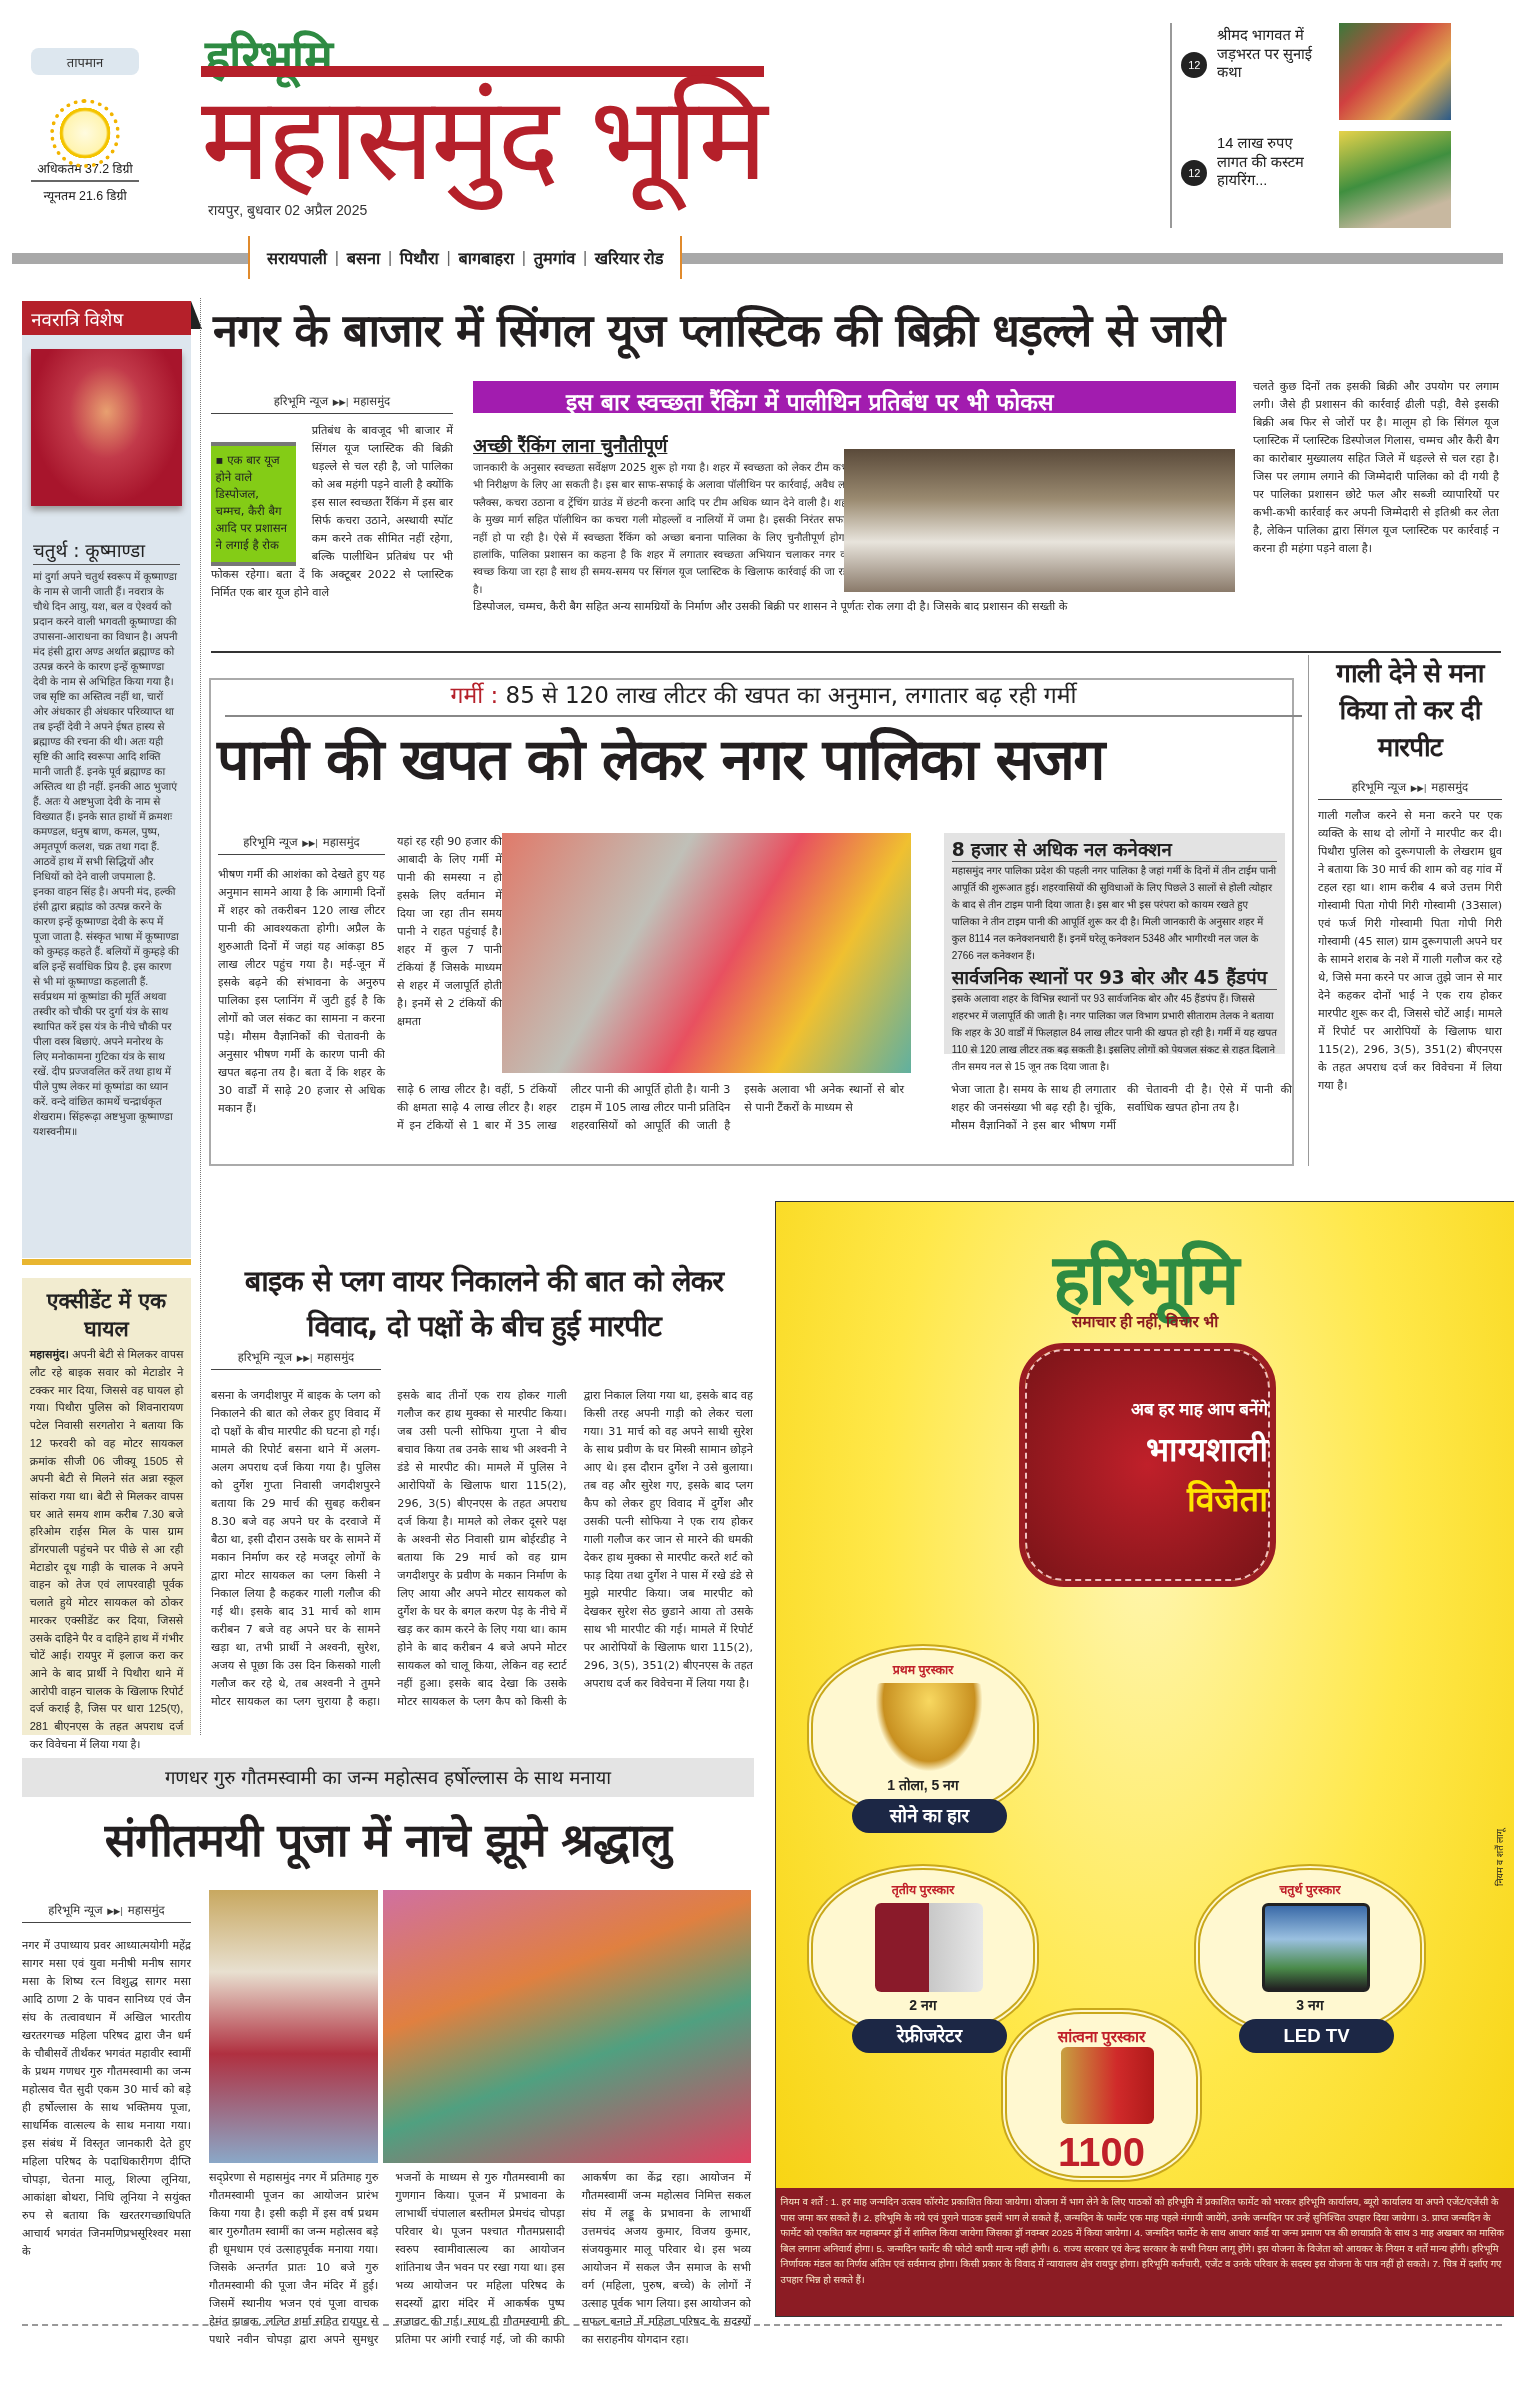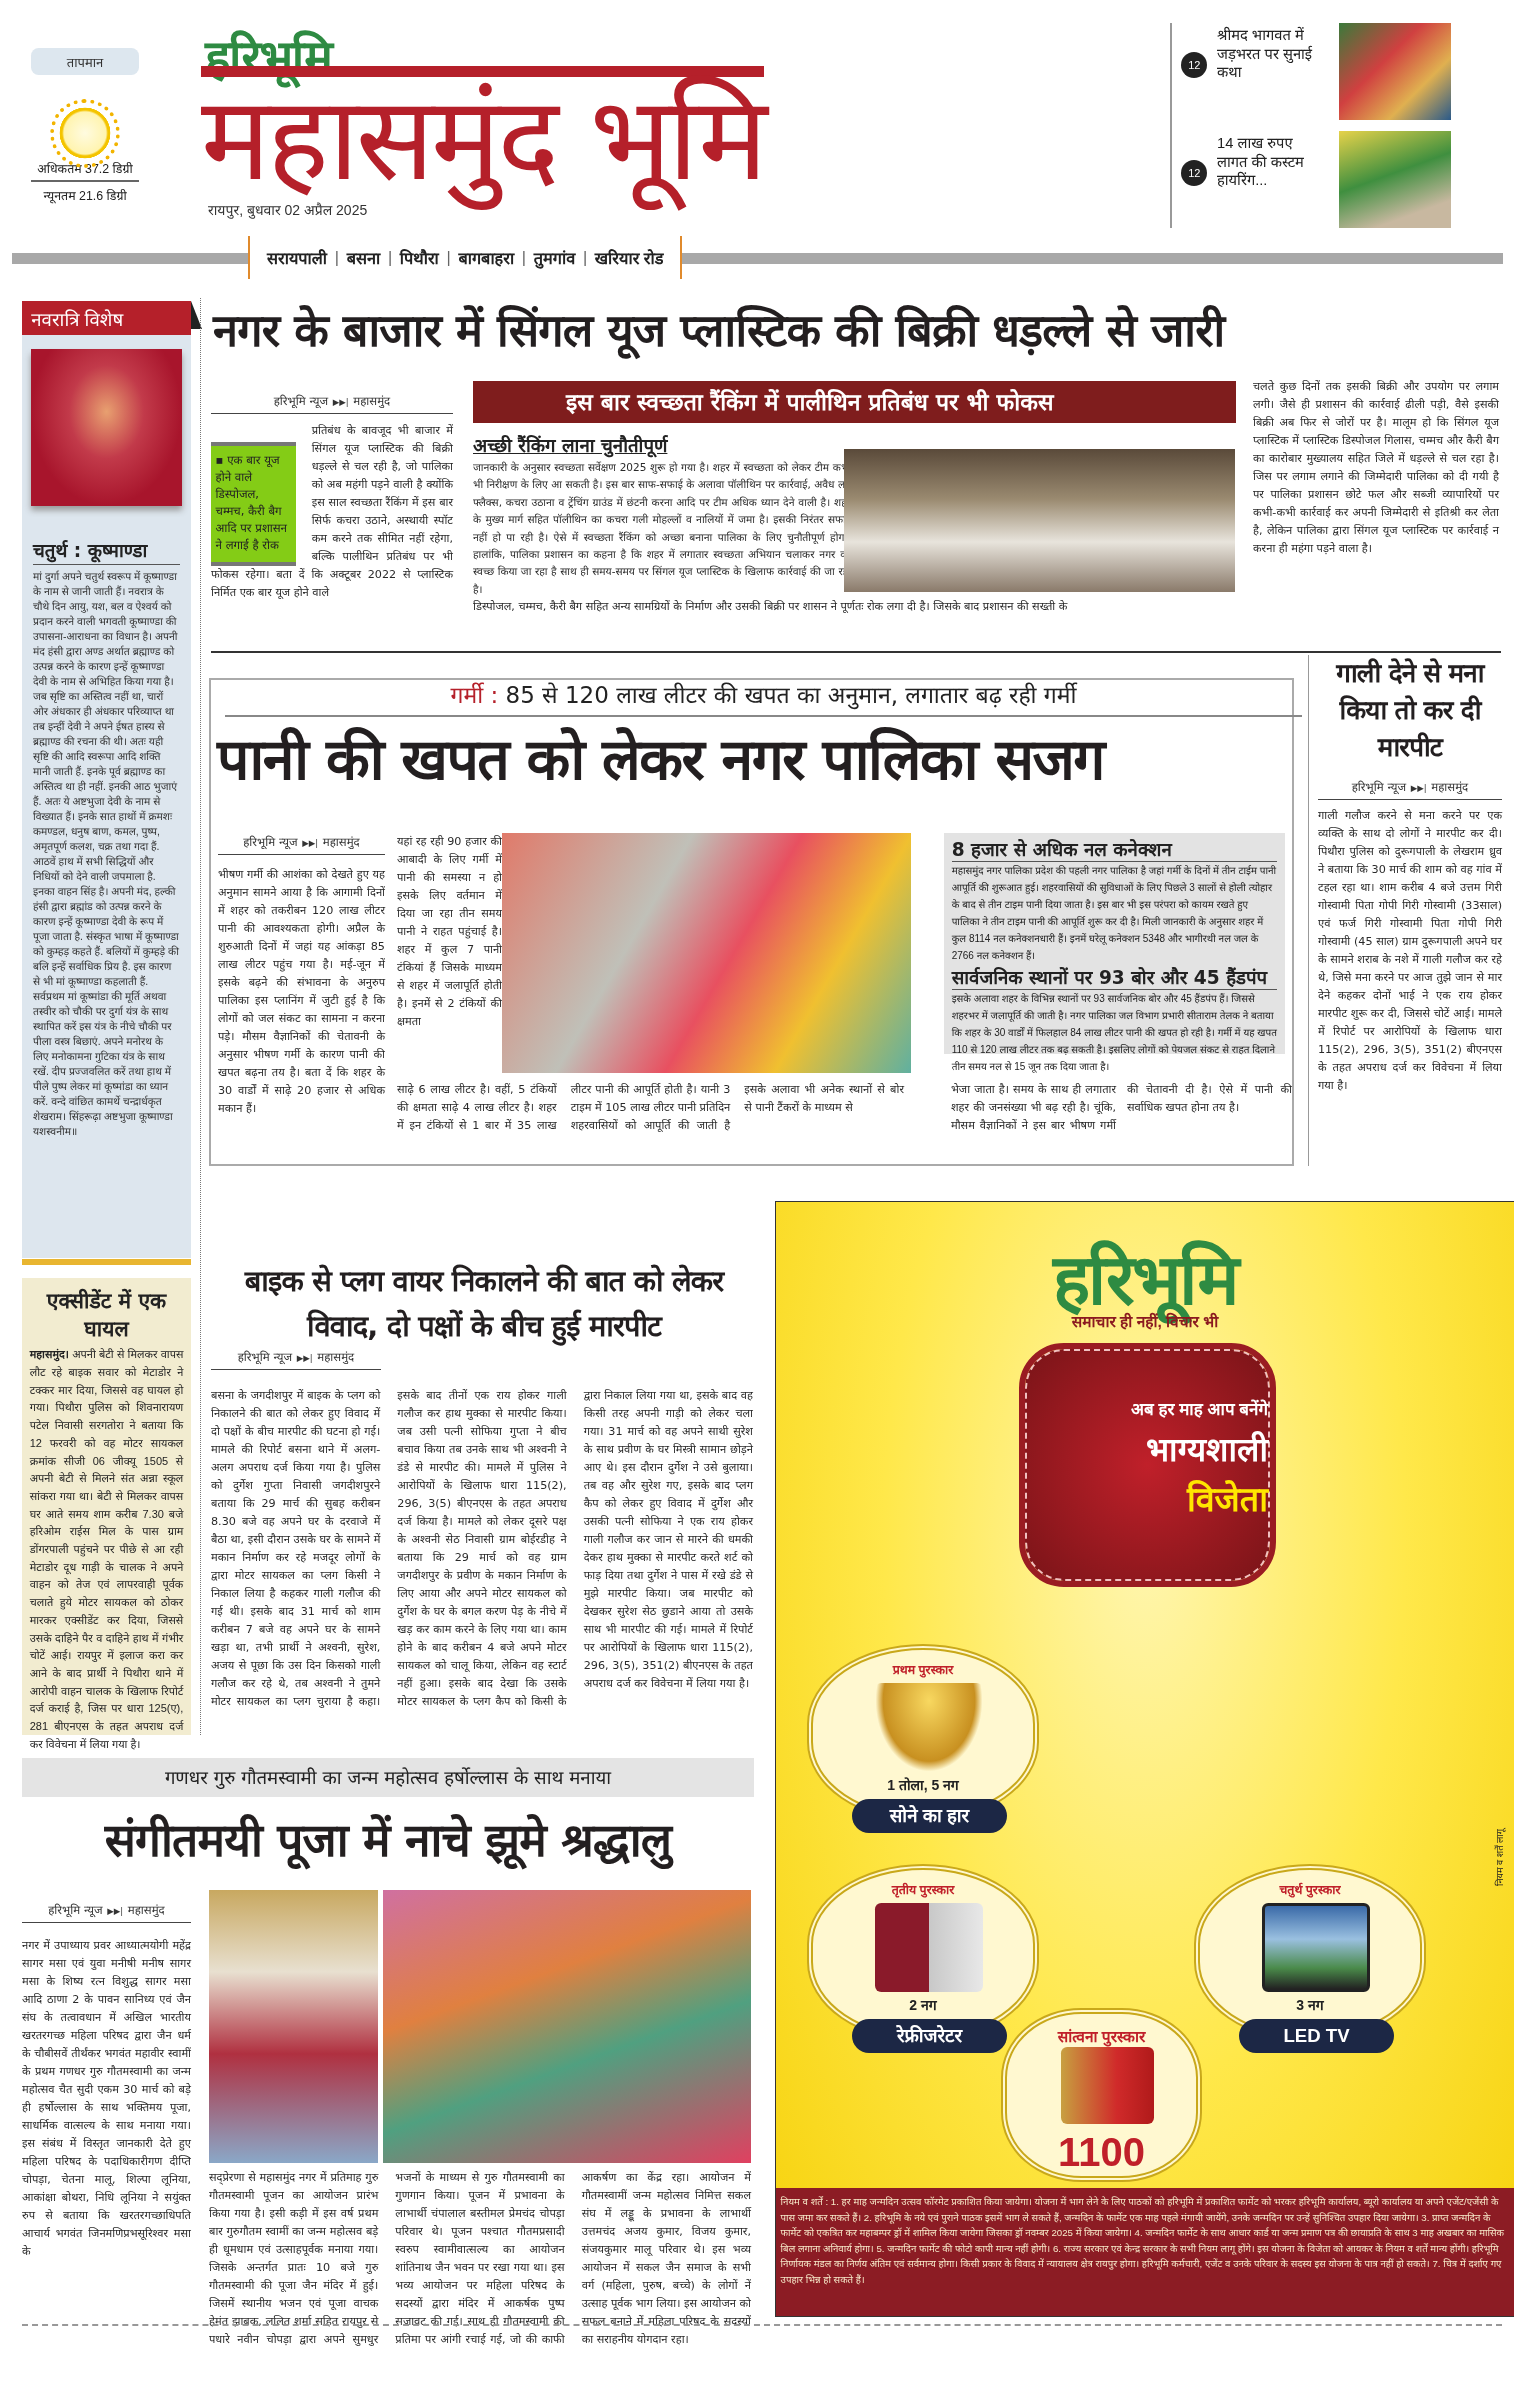--- a/index.html
+++ b/index.html
@@ -26,34 +26,34 @@
 .teaser .tt{position:absolute;left:45px;top:3.1px;width:108px;font-size:14.7px;line-height:18.6px;color:#222}
 .teaser .img{position:absolute;left:167px;top:0;width:112px;height:97px}
 .strip{left:11.6px;top:253px;width:1491px;height:11px;background:#a8a8a8}
 .cities{left:248px;top:236px;height:43px;padding:0 17px;background:#fff;border-left:2.3px solid #e08a2c;border-right:2.3px solid #e08a2c;display:flex;align-items:center;gap:7.7px;font-size:16.3px;font-weight:bold;color:#222}
 .cities .sep{color:#666;font-weight:normal}
 
 .side{left:22px;top:301px;width:169px;height:957px;background:#dde6ee}
 .side-head{background:#b5202a;color:#fff;font-size:18.6px;padding:4.6px 9.3px;position:relative}
 .side-head:after{content:"";position:absolute;right:-11px;top:0;border-left:11px solid #222;border-top:28px solid transparent}
 .side-img{margin:14px 9.3px 0;height:157px;background:radial-gradient(ellipse at 50% 40%,#e8a070 0,#c23a4a 35%,#a8152c 70%);box-shadow:0 4.6px 6.2px #999}
-.side-title{margin:31px 11px 0;font-size:18.6px;font-weight:bold;border-bottom:1.5px solid #555;padding-bottom:1.5px;font-family:"DejaVu Sans",sans-serif}
+.side-title{margin:31px 11px 0;font-size:18.6px;font-weight:normal;border-bottom:1.5px solid #555;padding-bottom:1.5px;font-family:"DejaVu Sans",sans-serif}
 .side-text{margin:4.6px 11px;font-size:10.5px;line-height:15px;color:#333}
 .side-bar{left:22px;top:1259px;width:169px;height:6.2px;background:#e8b530}
 .acc{left:22px;top:1278px;width:169px;height:457px;background:#f2ecd0;padding:7.7px 7.7px}
 .acc h3{font-size:21px;text-align:center;font-family:"DejaVu Sans",sans-serif;margin-bottom:4.6px}
 .acc p{font-size:11px;line-height:17.7px;text-align:justify}
 .acc b{font-weight:bold}
 .vdiv{left:200px;top:298px;width:0;height:1437px;border-left:1.5px dotted #777}
 
 .s1-head{left:213px;top:304px;font-size:45px;line-height:54px}
 .s1-byline{left:211px;top:393px;width:242px}
 .s1-col1{left:211px;top:422px;width:242px}
 .pull{left:211px;top:442px;width:85px;height:124px;background:#84cc16;border-top:4.6px solid #777;border-bottom:4.6px solid #777;padding:6.2px 4.6px;font-size:11.6px;line-height:17px;font-family:"DejaVu Sans",sans-serif}
-.s1-redbar{left:473px;top:381px;width:763px;height:42px;background:#7f1d1d;color:#fff;font-size:23px;font-weight:bold;font-family:"DejaVu Sans",sans-serif;padding-left:93px;line-height:43px}
+.s1-redbar{left:473px;top:381px;width:763px;height:32px;background:#a21caf;color:#fff;font-size:23px;font-weight:bold;font-family:"DejaVu Sans",sans-serif;padding-left:93px;line-height:43px}
 .s1-subhead{left:473px;top:432px;font-size:18.6px;font-weight:bold;text-decoration:underline;font-family:"DejaVu Sans",sans-serif}
 .s1-box{left:473px;top:459px;width:378px;font-size:10.5px;line-height:17.4px}
 .s1-img{left:844px;top:449px;width:391px;height:143px}
 .s1-bottom{left:473px;top:598px;width:763px;font-size:11.2px}
 .s1-right{left:1253px;top:378px;width:246px}
 .hrule{height:2.3px;background:#333}
 
 .s2-frame{left:209px;top:678px;width:1085px;height:488px;border:2.3px solid #aaa}
 .s2-kicker{left:225px;top:678px;width:1077px;text-align:center;font-size:23px;border-bottom:2.3px solid #888;padding-bottom:4.6px;font-family:"DejaVu Sans",sans-serif}
 .s2-kicker .red{color:#b5202a}

